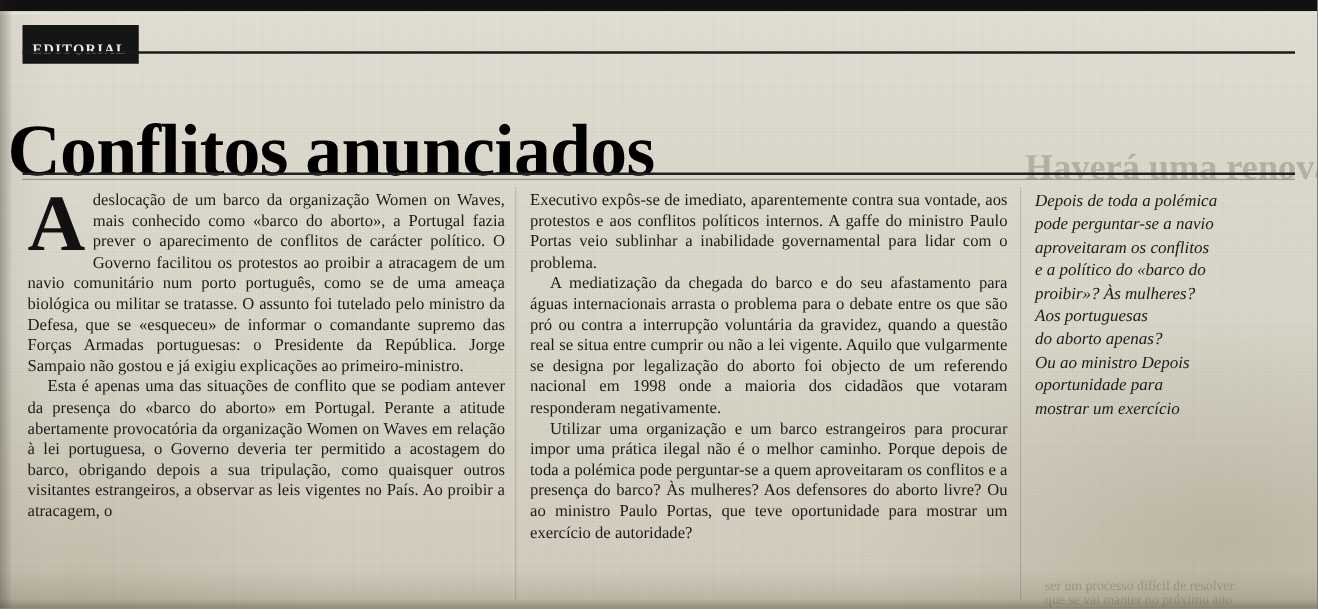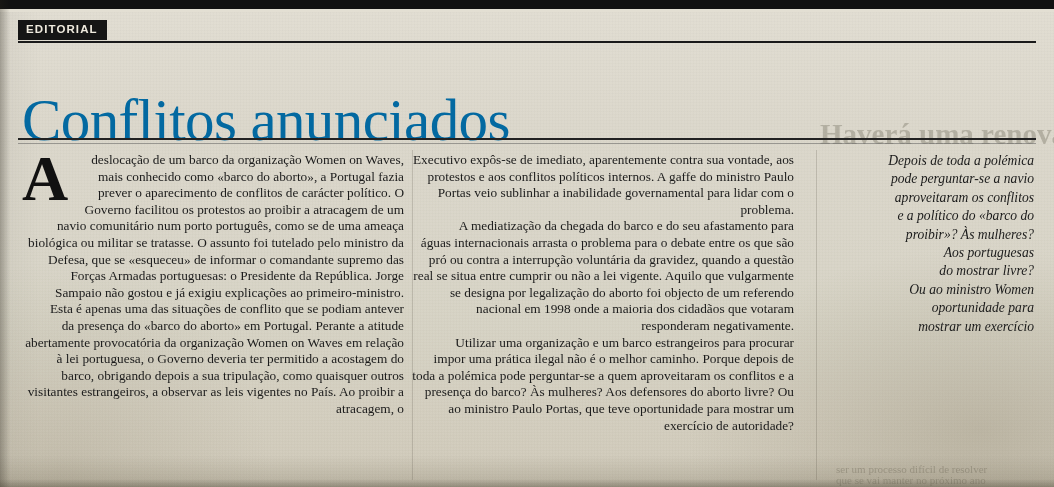--- a/index.html
+++ b/index.html
@@ -55,44 +55,44 @@
     width: 1054px; height: 3px;
     background: #e3dfd3;
   }
 
   
   .editorial-tag {
     position: absolute;
     left: 18px; top: 20px;
     background: #151515;
     color: #efeade;
-    font-family: Liberation Sans, sans-serif;
+    font-family: Liberation Serif, serif;
     font-weight: bold;
     font-size: 11.5px;
     letter-spacing: 1.1px;
-    padding: 4px 9px 4px 8px;
+    padding: 15px 9px 4px 8px;
     line-height: 1;
   }
   .tag-rule {
     position: absolute;
     left: 18px; top: 41px;
     width: 1018px; height: 2px;
     background: #1a1a1a;
   }
 
   
   .headline {
     position: absolute;
-    left: 22px;
+    left: 6px;
     top: 50px;
     font-family: "Liberation Serif", serif;
-    font-weight: normal;
+    font-weight: bold;
     font-size: 59px;
     line-height: 1.02;
-    color: #0369a1;
+    color: #000000;
     letter-spacing: -0.6px;
     white-space: nowrap;
   }
 
   
   .ghost {
     position: absolute;
     color: rgba(90,85,70,0.30);
     font-family: "Liberation Serif", serif;
     font-weight: bold;
@@ -141,29 +141,29 @@
   .col {
     position: absolute;
     top: 152px;
     font-size: 13.3px;
     line-height: 16.6px;
     color: #1b1b1b;
     text-align: justify;
     hyphens: auto;
   }
   #col1 { left: 22px;  width: 382px; }
-  #col2 { left: 412px; width: 382px; }
+  #col2 { left: 424px; width: 382px; }
   #col3 {
     left: 828px; width: 206px;
     font-style: italic;
     font-size: 13.6px;
     line-height: 18.4px;
     text-align: left;
   }
-  .col p { margin: 0 0 0 0; text-indent: 16px; text-align: right; }
+  .col p { margin: 0 0 0 0; text-indent: 16px; }
   .col p.first { text-indent: 0; }
   #col3 p { text-indent: 0; margin: 0; }
 
   
   .dropcap {
     float: left;
     font-family: "Liberation Serif", serif;
     font-weight: bold;
     font-size: 64px;
     line-height: 50px;
@@ -241,22 +241,22 @@
     <p><span>Utilizar uma organização e um barco estrangeiros para procurar impor uma prática ilegal não é o melhor caminho. Porque depois de toda a polémica pode perguntar-se a quem aproveitaram os conflitos e a presença do barco? Às mulheres? Aos defensores do aborto livre? Ou ao ministro Paulo Portas, que teve oportunidade para mostrar um exercício de autoridade?</span></p>
   </div>
 
   <div class="col" id="col3">
     <p>Depois de toda a polémica</p>
     <p>pode perguntar-se a navio</p>
     <p>aproveitaram os conflitos</p>
     <p>e a político do «barco do</p>
     <p>proibir»? Às mulheres?</p>
     <p>Aos portuguesas</p>
-    <p>do mostrar livre?</p>
-    <p>Ou ao ministro Women</p>
+    <p>do aborto apenas?</p>
+    <p>Ou ao ministro Depois</p>
     <p>oportunidade para</p>
     <p>mostrar um exercício</p>
   </div>
 
   <div class="scan-fold"></div>
   <div class="left-edge"></div>
   <div class="bottom-edge"></div>
 </div>
 
 </body></html>

